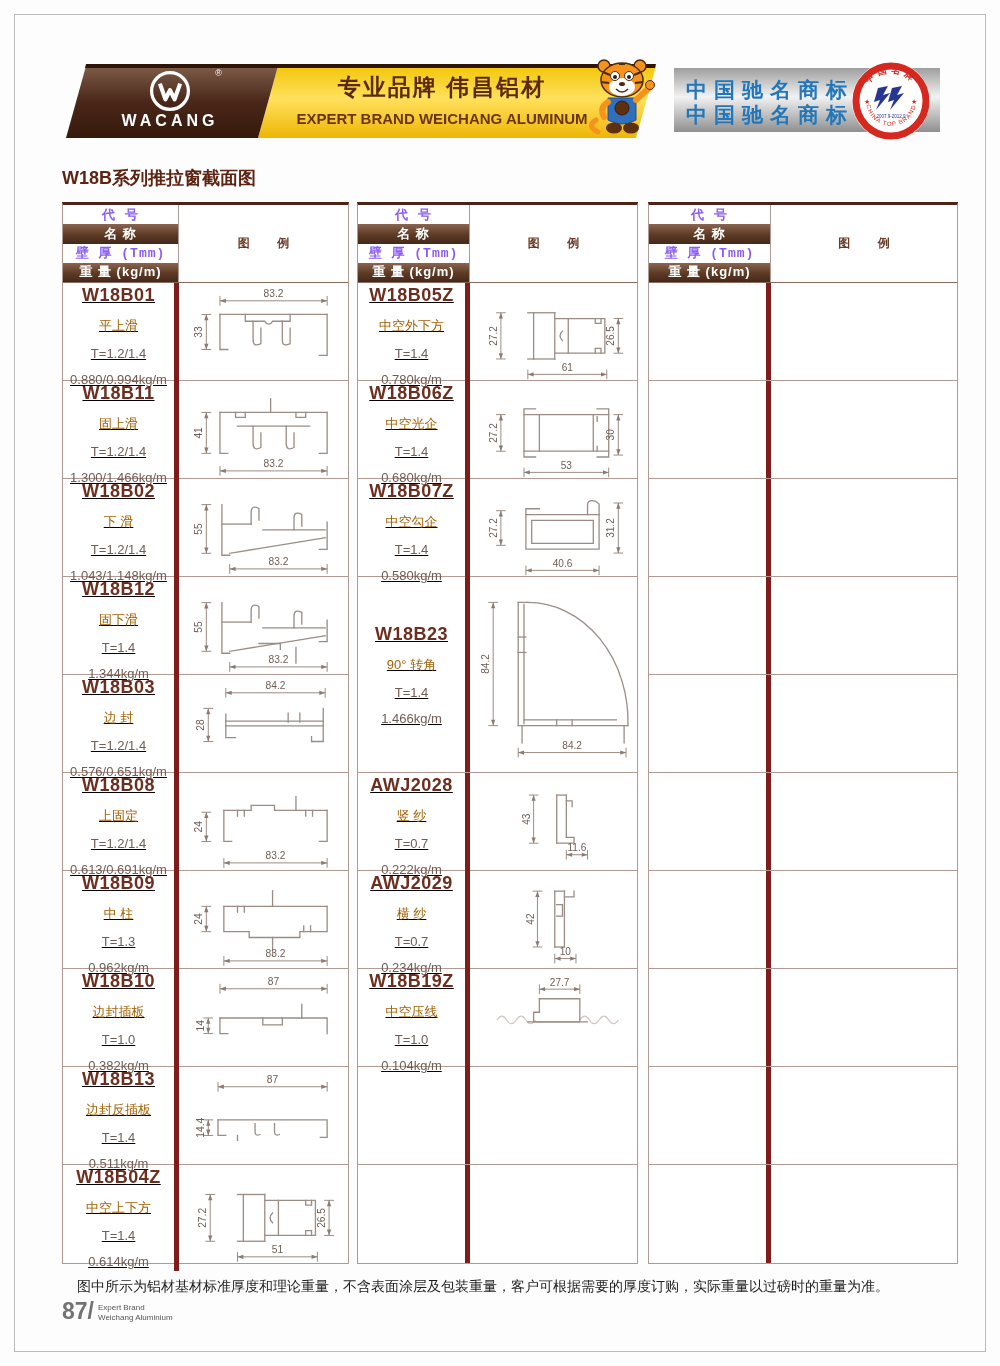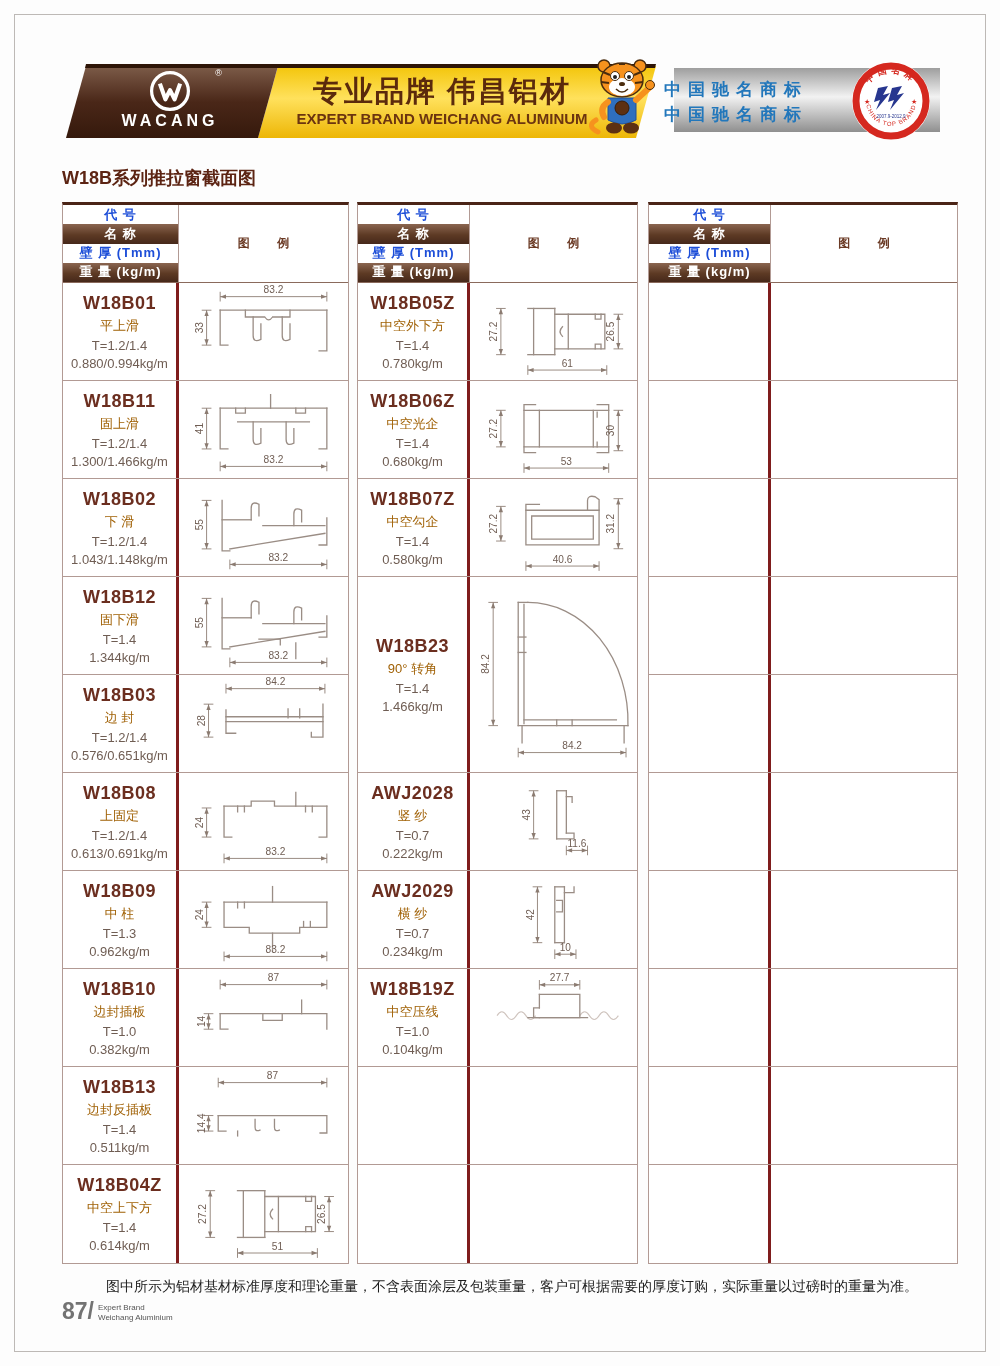--- a/index.html
+++ b/index.html
@@ -8,62 +8,62 @@
   .frame{position:absolute;left:14px;top:14px;right:14px;bottom:14px;border:1px solid #bdb9b6;}
 
   
   .banner{position:absolute;left:62px;top:64px;width:878px;height:76px;}
   .banner svg.bg{position:absolute;left:0;top:0;width:100%;height:100%;}
   .logo-block{position:absolute;left:28px;top:2px;width:160px;height:72px;text-align:center;color:#fff;}
   .logo-block .circ{display:block;margin:2px auto 0;}
   .logo-text{font-size:16px;font-weight:bold;letter-spacing:4px;margin-top:-2px;}
   .reg{position:absolute;right:28px;top:2px;font-size:9px;color:#fff;}
   .banner-cn{position:absolute;left:200px;top:8px;width:360px;text-align:center;
-             font-size:29px;font-weight:bold;color:#5b2a0c;letter-spacing:2px;white-space:nowrap;}
+             font-size:23px;font-weight:bold;color:#5b2a0c;letter-spacing:2px;white-space:nowrap;}
   .banner-en{position:absolute;left:200px;top:46px;width:360px;text-align:center;
              font-size:15px;font-weight:bold;color:#6b3410;white-space:nowrap;}
   .tiger{position:absolute;left:524px;top:-8px;}
-  .gray-text{position:absolute;left:588px;top:13px;width:172px;text-align:center;
-             font-size:17px;font-weight:bold;color:#2277bb;letter-spacing:7px;line-height:25px;white-space:nowrap;}
+  .gray-text{position:absolute;left:624px;top:13px;width:172px;
+             font-size:21px;font-weight:bold;color:#2277bb;letter-spacing:7px;line-height:25px;white-space:nowrap;}
   .badge{position:absolute;left:788px;top:-4px;}
 
   
   .title{position:absolute;left:62px;top:166px;margin:0;font-size:18px;font-weight:bold;color:#5c2413;}
 
   
   .ptable{position:absolute;top:202px;border:1px solid #b29a94;border-top:3px solid #4a2416;box-sizing:border-box;background:#fff;}
   .t0{left:62px;width:287px;--lc:116px;}
   .t1{left:357px;width:281px;--lc:112px;}
   .t2{left:648px;width:310px;--lc:122px;}
   .thead{display:grid;grid-template-columns:var(--lc) 1fr;height:78px;box-sizing:border-box;border-bottom:1px solid #8a6a5c;}
   .thead-left{border-right:1px solid #b29a94;display:flex;flex-direction:column;}
   .hrow{flex:1;display:flex;align-items:center;justify-content:center;font-weight:bold;font-size:13px;letter-spacing:1px;white-space:nowrap;}
   .hrow.dark{background:linear-gradient(#8a6550,#5d3a24 55%,#46281a);color:#fff;}
-  .hrow.light{color:#1d4ed8;background:#fff;}
+  .hrow.light{color:#8b5cf6;background:#fff;font-family:Liberation Mono, monospace;}
   .thead-right{display:flex;align-items:center;justify-content:center;color:#6b3a25;
                font-size:12px;font-weight:bold;letter-spacing:12px;text-indent:12px;}
   .row{display:grid;grid-template-columns:var(--lc) 1fr;height:98px;box-sizing:border-box;border-bottom:1px solid #b29a94;}
   .row.tall{height:196px;}
   .row:last-child{border-bottom:none;}
-  .cell-label{border-right:3px solid #7f1d1d;display:flex;flex-direction:column;justify-content:center;align-items:center;
-              gap:3px;text-align:center;padding:2px 0;}
+  .cell-label{border-right:5px solid #7f1d1d;display:flex;flex-direction:column;justify-content:center;align-items:center;
+              gap:11px;text-align:center;padding:2px 0;text-decoration:underline;}
   .code{font-size:18px;font-weight:bold;color:#6b2e1f;letter-spacing:0.5px;}
   .cname{font-size:13px;color:#a16207;}
   .cthick,.cweight{font-size:13px;color:#6f5d53;}
   .cell-fig{display:flex;align-items:center;justify-content:center;overflow:hidden;}
   svg.fig{width:98%;height:96%;}
   svg{font-family:inherit;}
   .prof{stroke:#9a8d85;fill:none;stroke-width:1.35;stroke-linecap:square;stroke-linejoin:miter;}
   .prof2{stroke:#cfc4be;fill:none;stroke-width:1.1;}
   .dim{stroke:#8b7b71;fill:none;stroke-width:0.9;}
   .dimf{fill:#8b7b71;stroke:none;}
   .dimt{fill:#6f5d53;font-size:10.5px;}
 
   
-  .note{position:absolute;left:73px;top:1278px;width:878px;margin:0;text-align:center;
+  .note{position:absolute;left:44px;top:1278px;width:878px;margin:0;text-align:center;
         font-size:14px;color:#1c1c1c;}
   .pageno{position:absolute;left:62px;top:1300px;display:flex;align-items:flex-start;}
   .pageno .num{font-size:23px;font-weight:bold;color:#737373;line-height:22px;}
   .pbrand{margin-left:4px;font-size:8px;color:#555;line-height:10px;padding-top:3px;}
 </style>
 </head>
 <body>
 
 <div class="page">
   <div class="frame"></div>

